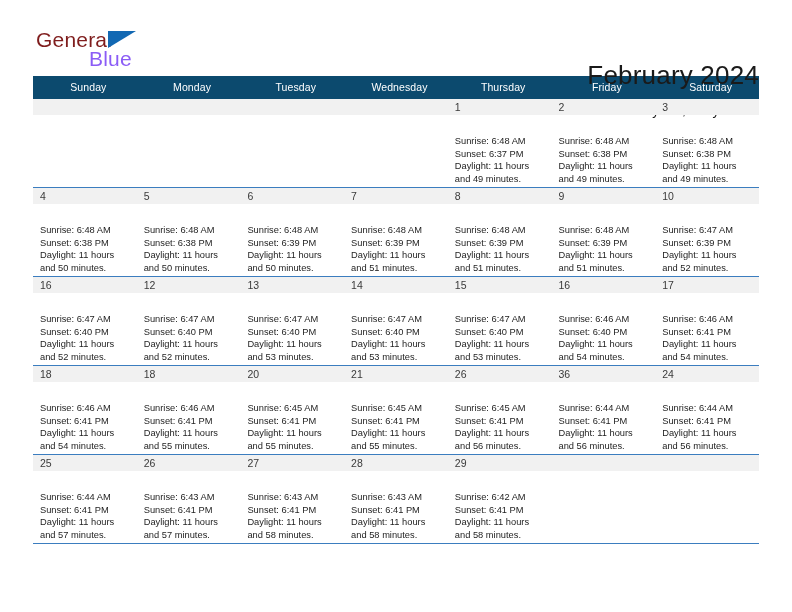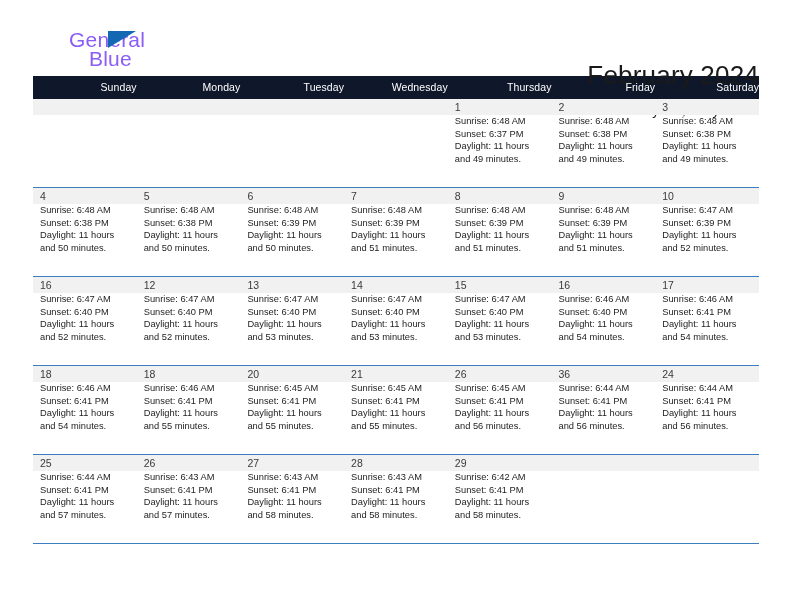--- a/index.html
+++ b/index.html
@@ -37,23 +37,22 @@
     position: relative;
     width: 200px;
     height: 48px;
   }
   .brand-general {
     position: absolute;
     left: 3px;
     top: 0px;
     font-size: 21px;
     letter-spacing: .2px;
-    color: #8b5cf6;
+    color: #7f1d1d;
     font-family: "Liberation Sans", sans-serif;
-    margin-left: 33px;
   }
   .brand-blue {
     position: absolute;
     left: 56px;
     top: 19px;
     font-size: 21px;
     letter-spacing: .2px;
     color: #8b5cf6;
     font-family: "Liberation Sans", sans-serif;
   }
@@ -89,25 +88,25 @@
 
   
   .calendar {
     width: 726px;
     margin-top: 4px;
     border-collapse: collapse;
     table-layout: fixed;
   }
 
   .calendar th {
-    background: #0f172a;
+    background: #0c4a6e;
     color: #ffffff;
     font-size: 10.5px;
     font-weight: normal;
-    text-align: right;
+    text-align: center;
     padding: 5px 0 6px 7px;
     letter-spacing: .1px;
     height: 11px;
   }
 
   .calendar td {
     vertical-align: top;
     padding: 0;
     width: 103.7px;
     border-bottom: 1px solid #3b7dbf;
@@ -128,21 +127,21 @@
   .datebar {
     height: 16px;
     line-height: 16px;
     padding-left: 7px;
     font-size: 10.5px;
     color: #3a3a3a;
     box-sizing: border-box;
   }
 
   .details {
-    padding: 0 6px 0 7px;
+    padding: 20px 6px 0 7px;
     font-size: 9.3px;
     line-height: 12.6px;
     color: #1d1d1d;
   }
   .details div {
     white-space: nowrap;
   }
 </style>
 </head>
 <body>

